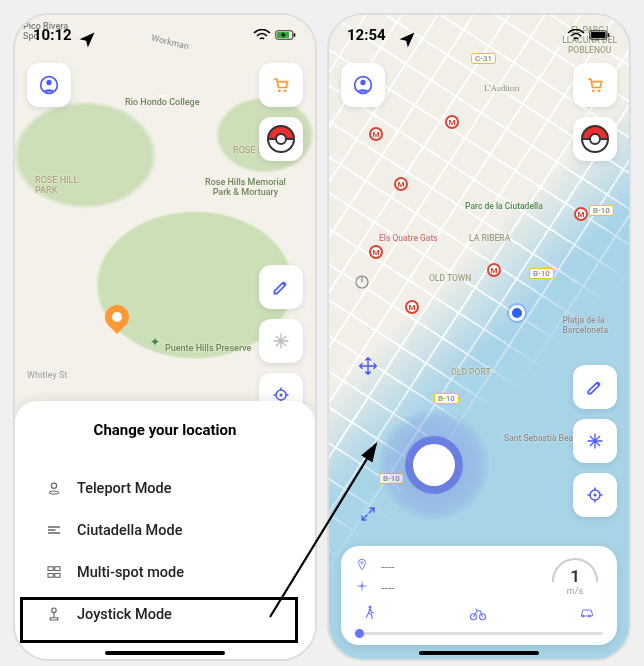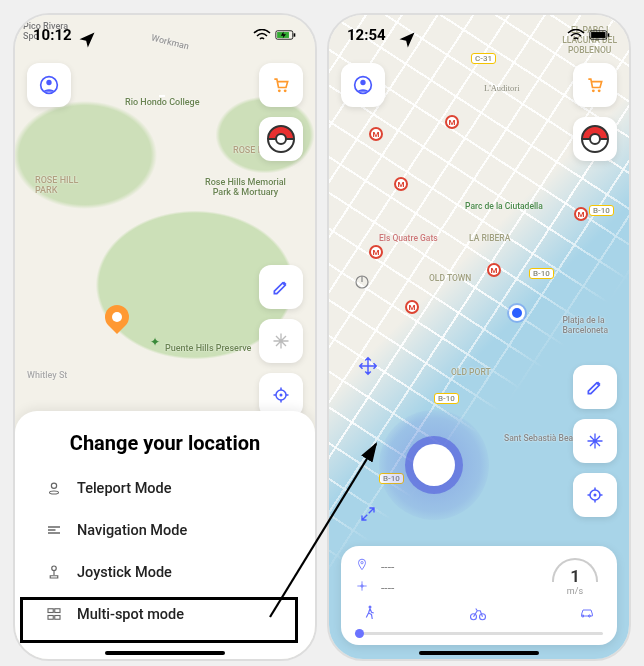--- a/index.html
+++ b/index.html
@@ -99,21 +99,21 @@
   }
   .pin::after{ content:""; position:absolute; width:10px; height:10px; background:#fff; border-radius:50%; top:7px; left:7px;}
   
   .sheet {
     position:absolute; bottom:0; left:0; right:0;
     background:#fff; border-radius:22px 22px 0 0;
     padding:20px 16px 24px;
     box-shadow: 0 -2px 12px rgba(0,0,0,0.08);
     z-index:8;
   }
-  .sheet h3 { text-align:center; font-size:20px; font-weight:700; margin-bottom:12px;}
+  .sheet h3 { text-align:center; font-size:15px; font-weight:700; margin-bottom:28px;}
   .mode-row {
     display:flex; align-items:center; gap:14px;
     padding:12px 14px; font-size:14.5px; color:#222; font-weight:500;
   }
   .mode-row .ic { width:18px; height:18px; display:flex; align-items:center; justify-content:center; color:#555;}
   .highlight-box {
     position:absolute; border:3px solid #000; pointer-events:none; z-index:20;
   }
   .home-ind {
     position:absolute; bottom:4px; left:50%; transform:translateX(-50%);
@@ -263,41 +263,41 @@
             </svg>
           </span>
         <span>Teleport Mode</span>
       </div>
       <div class="mode-row">
         <span class="ic">
             <svg class="icon" viewBox="0 0 24 24">
               <path d="M4 8h16M4 12h10M4 16h16" stroke="#666" stroke-width="1.8"></path>
             </svg>
           </span>
-        <span>Navigation Mode</span>
-      </div>
-      <div class="mode-row">
-        <span class="ic">
-            <svg class="icon" viewBox="0 0 24 24">
-              <circle cx="12" cy="7" r="3" fill="none" stroke="#666" stroke-width="1.6"></circle>
-              <path d="M12 10v6M7 20h10v-3H7z" fill="none" stroke="#666" stroke-width="1.6"></path>
-            </svg>
-          </span>
-        <span>Joystick Mode</span>
+        <span>Ciutadella Mode</span>
       </div>
       <div class="mode-row">
         <span class="ic">
             <svg class="icon" viewBox="0 0 24 24">
               <rect x="4" y="5" width="7" height="5" fill="none" stroke="#666" stroke-width="1.5"></rect>
               <rect x="13" y="5" width="7" height="5" fill="none" stroke="#666" stroke-width="1.5"></rect>
               <rect x="4" y="14" width="7" height="5" fill="none" stroke="#666" stroke-width="1.5"></rect>
               <rect x="13" y="14" width="7" height="5" fill="none" stroke="#666" stroke-width="1.5"></rect>
             </svg>
           </span>
         <span>Multi-spot mode</span>
+      </div>
+      <div class="mode-row">
+        <span class="ic">
+            <svg class="icon" viewBox="0 0 24 24">
+              <circle cx="12" cy="7" r="3" fill="none" stroke="#666" stroke-width="1.6"></circle>
+              <path d="M12 10v6M7 20h10v-3H7z" fill="none" stroke="#666" stroke-width="1.6"></path>
+            </svg>
+          </span>
+        <span>Joystick Mode</span>
       </div>
     </div>
     <div class="home-ind"></div>
   </div>
 
   <div class="phone">
     <div class="map-right">
       <div class="grid-roads"></div>
       <span class="map-label-r" style="right:12px; top:10px; white-space:pre; text-align:center; color:#a0a080;">EL PARC I
 LLACUNA DEL

